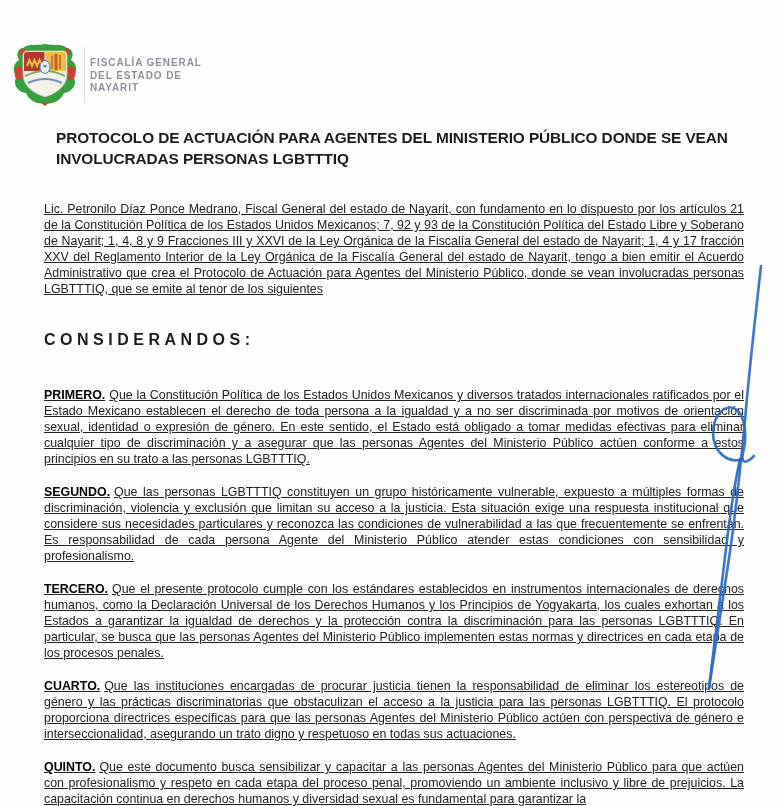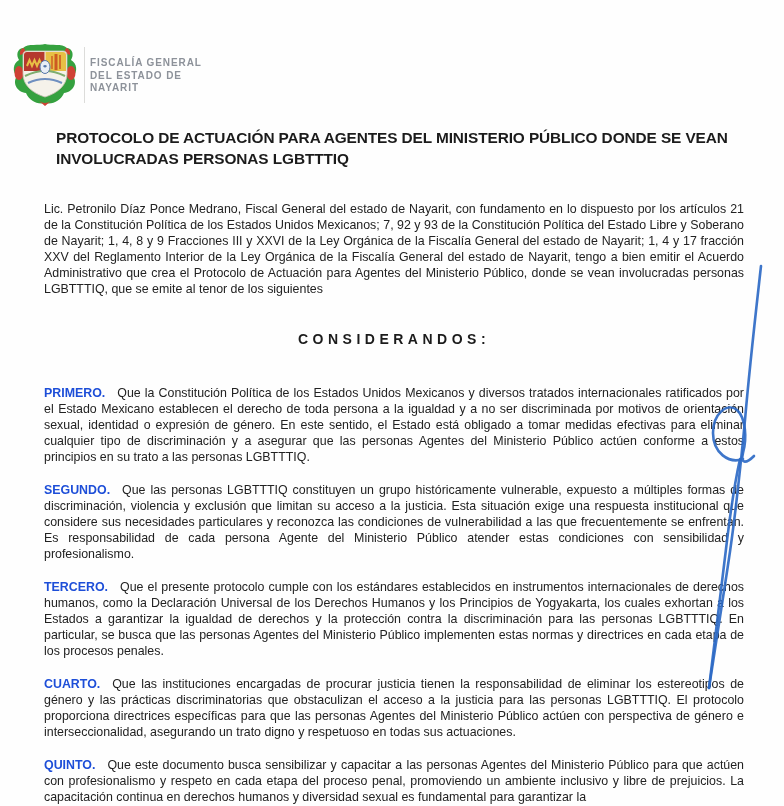--- a/index.html
+++ b/index.html
@@ -21,30 +21,30 @@
   }
 
   
   .content{position:absolute;left:44px;width:700px;top:115px;}
   .doc-title{
     margin:12px;font-size:15.4px;font-weight:700;line-height:21px;
     letter-spacing:-.1px;color:#1b1b1b;text-align:left;
   }
   .para{
     margin:0;font-size:12.4px;line-height:16px;
-    text-align:justify;color:#222;
+    text-align:justify;color:#222;text-decoration:underline;
   }
   .intro{margin-top:32px;}
   .section-heading{
-    margin:34px 0 0 0;text-align:center;
-    font-size:14px;font-weight:700;letter-spacing:4.5px;color:#1b1b1b;
+    margin:34px 0 0 0;
+    font-size:16px;font-weight:700;letter-spacing:4.5px;color:#1b1b1b;
   }
   .considerando{margin-top:17px;}
   .considerando.first{margin-top:38px;}
-  .lead{margin-right:12px;color:#1d4ed8;}
+  .lead{margin-right:4px;color:#000000;}
 
   
   .pen-mark{position:absolute;left:0;top:0;width:784px;height:806px;pointer-events:none;}
   .pen-mark path{fill:none;stroke:#2e6ac6;stroke-width:2.6;stroke-linecap:round;opacity:.92;}
 </style>
 </head>
 <body>
 
 <div class="page">
 

